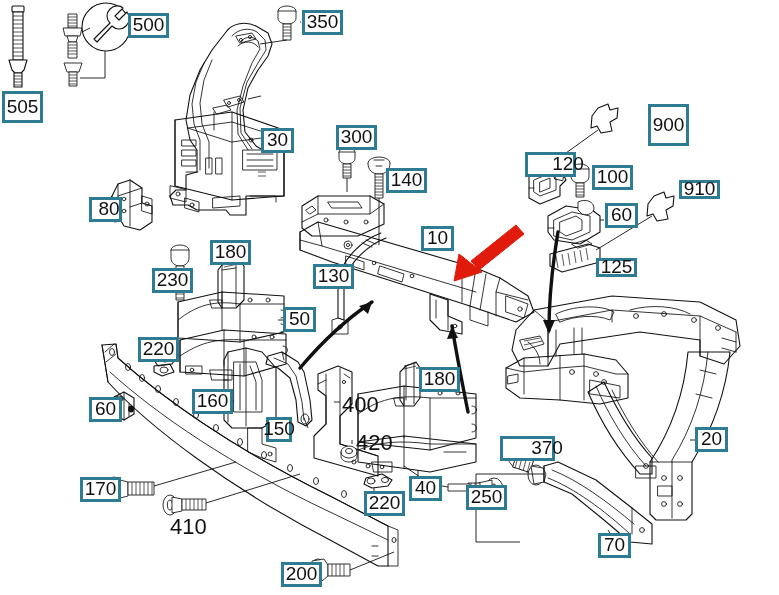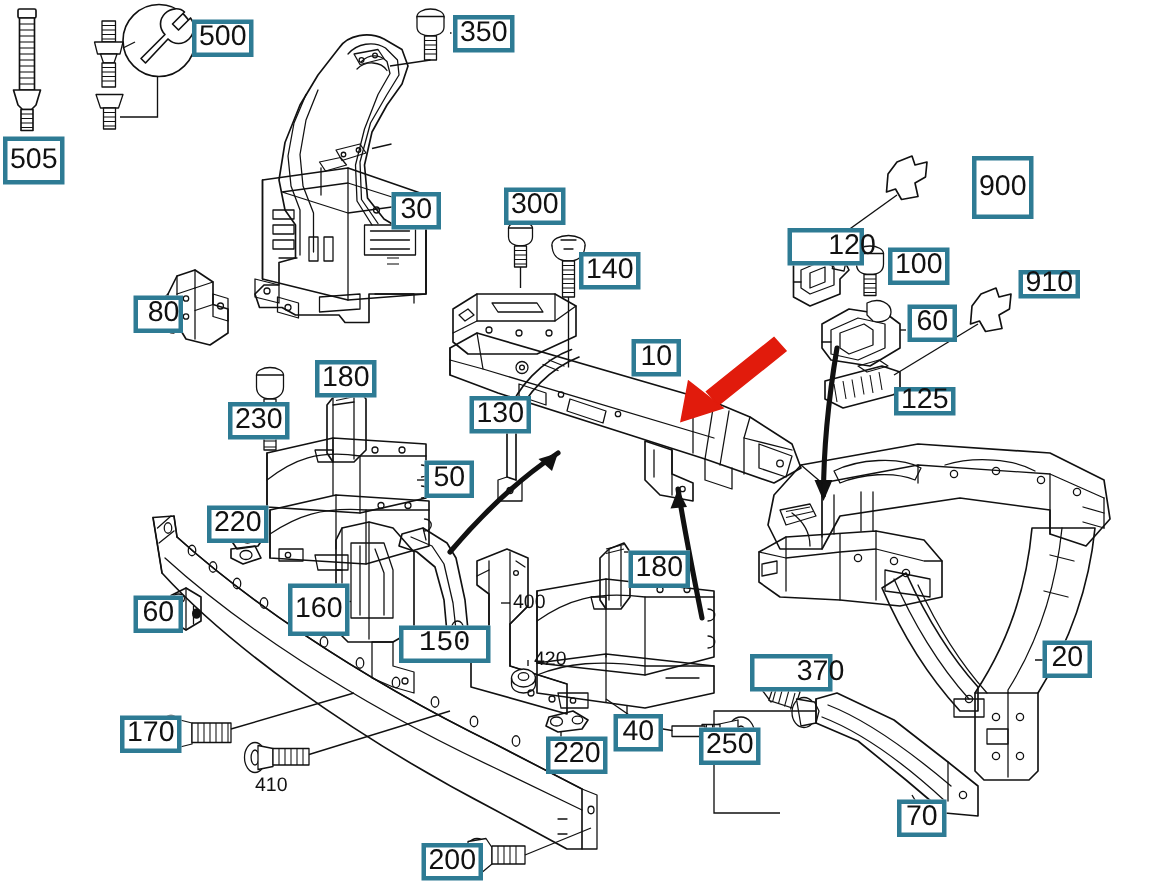--- a/index.html
+++ b/index.html
@@ -28,21 +28,21 @@
     display:flex;
     align-items:center;
     justify-content:center;
     padding:2px 5px 4px 5px;
     letter-spacing:0px;
     white-space:nowrap;
   }
   .plain{
     position:absolute;
     color:#111111;
-    font-size:13px;
+    font-size:22px;
     line-height:1;
     background:transparent;
     border:none;
     white-space:nowrap;
   }
 </style>
 </head>
 <body>
 
 <div id="stage">
@@ -727,24 +727,24 @@
       <div class="callout" style="left: 89px; top: 197px; width: 33px; height: 25px; border-color: rgb(46, 123, 148); padding-left: 12px;">80</div>
       <div class="callout" style="left: 679px; top: 180px; width: 41px; height: 19px; border-color: rgb(46, 123, 148);">910</div>
       <div class="callout" style="left: 605px; top: 203px; width: 33px; height: 25px; border-color: rgb(46, 123, 148);">60</div>
       <div class="callout" style="left: 421px; top: 226px; width: 33px; height: 25px; border-color: rgb(46, 123, 148);">10</div>
       <div class="callout" style="left: 596px; top: 258px; width: 41px; height: 19px; border-color: rgb(46, 123, 148);">125</div>
       <div class="callout" style="left: 210px; top: 240px; width: 41px; height: 25px; border-color: rgb(46, 123, 148);">180</div>
       <div class="callout" style="left: 152px; top: 268px; width: 41px; height: 25px; border-color: rgb(46, 123, 148);">230</div>
       <div class="callout" style="left: 313px; top: 264px; width: 41px; height: 25px; border-color: rgb(46, 123, 148);">130</div>
       <div class="callout" style="left: 283px; top: 307px; width: 33px; height: 25px; border-color: rgb(46, 123, 148);">50</div>
       <div class="callout" style="left: 138px; top: 337px; width: 41px; height: 25px; border-color: rgb(46, 123, 148);">220</div>
-      <div class="callout" style="left: 192px; top: 389px; width: 41px; height: 35px; border-color: rgb(46, 123, 148); text-align: right;">160</div>
+      <div class="callout" style="left: 192px; top: 389px; width: 41px; height: 25px; border-color: rgb(46, 123, 148); text-align: right;">160</div>
       <div class="callout" style="left: 419px; top: 367px; width: 41px; height: 25px; border-color: rgb(46, 123, 148);">180</div>
       <div class="callout" style="left: 89px; top: 397px; width: 33px; height: 25px; border-color: rgb(46, 123, 148);">60</div>
-      <div class="callout" style="left: 266px; top: 417px; width: 61px; height: 25px; border-color: rgb(46, 123, 148); font-family: Liberation Mono, monospace;">150</div>
+      <div class="callout" style="left: 266px; top: 417px; width: 26px; height: 25px; border-color: rgb(46, 123, 148);">150</div>
       <div class="callout" style="left: 695px; top: 427px; width: 33px; height: 25px; border-color: rgb(46, 123, 148);">20</div>
       <div class="callout" style="left: 500px; top: 436px; width: 41px; height: 25px; border-color: rgb(46, 123, 148); padding-left: 44px;">370</div>
       <div class="callout" style="left: 80px; top: 477px; width: 41px; height: 25px; border-color: rgb(46, 123, 148);">170</div>
       <div class="callout" style="left: 409px; top: 476px; width: 33px; height: 25px; border-color: rgb(46, 123, 148);">40</div>
       <div class="callout" style="left: 466px; top: 485px; width: 41px; height: 25px; border-color: rgb(46, 123, 148);">250</div>
       <div class="callout" style="left: 364px; top: 491px; width: 41px; height: 25px; border-color: rgb(46, 123, 148);">220</div>
       <div class="callout" style="left: 598px; top: 533px; width: 33px; height: 25px; border-color: rgb(46, 123, 148);">70</div>
       <div class="callout" style="left: 281px; top: 562px; width: 41px; height: 25px; border-color: rgb(46, 123, 148);">200</div>
       <div class="plain" style="left: 342px; top: 394px;">400</div>
       <div class="plain" style="left: 340px; top: 432px; padding-left: 16px;">420</div>

